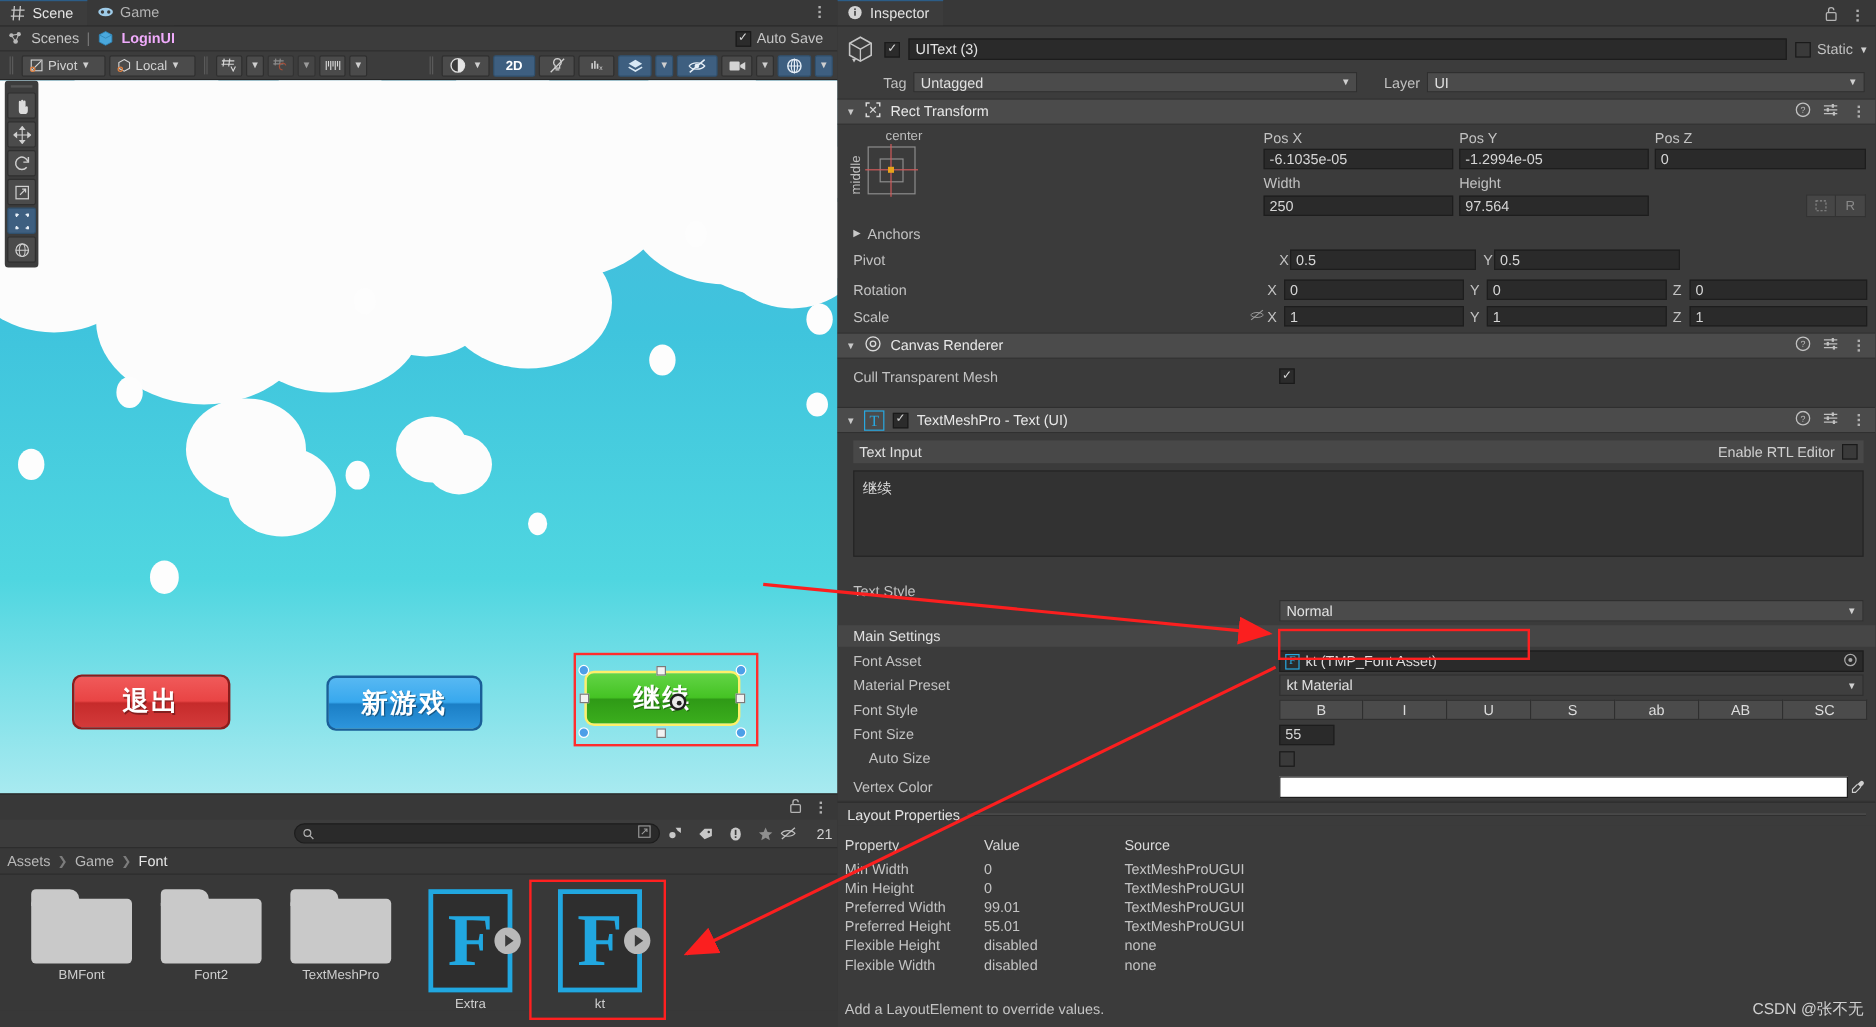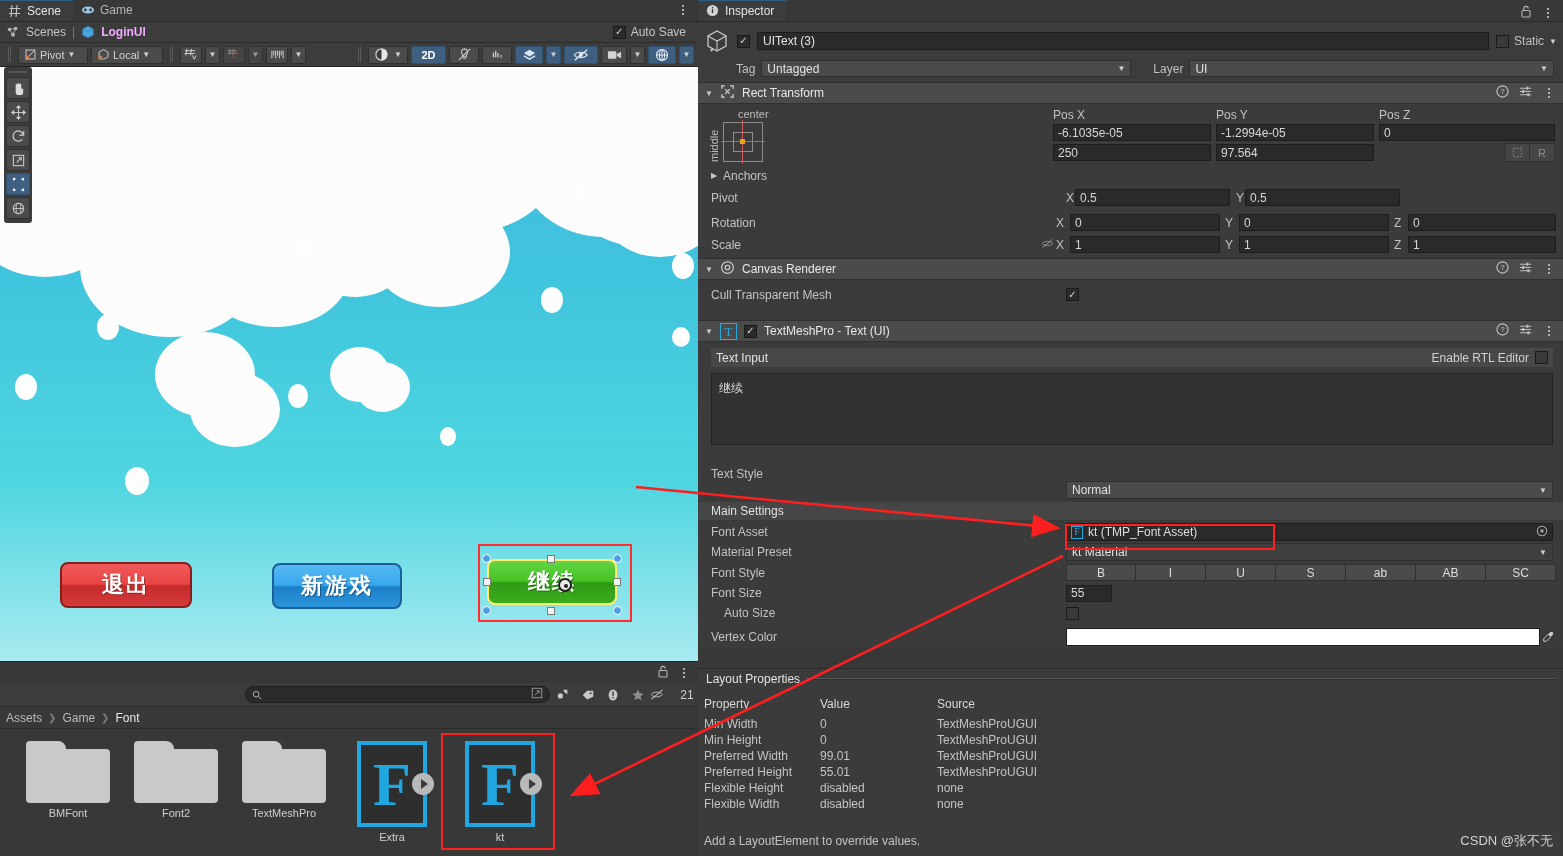--- a/index.html
+++ b/index.html
@@ -718,20 +718,28 @@
           </div>
           <div style="display:flex;gap:0;margin-top:2px;">
             <div class="numf" style="width:158px;">
                 <span>-6.1035e-05</span>
               </div>
             <div class="numf" style="width:158px;margin-left:5px;">
                 <span>-1.2994e-05</span>
               </div>
             <div class="numf" style="flex:1;margin-left:5px;">
                 <span>0</span>
+              </div>
+          </div>
+          <div style="display:flex;margin-top:5px;">
+            <div style="width:163px;">
+                <div class="hdrlbl">Width</div>
+              </div>
+            <div style="width:163px;">
+                <div class="hdrlbl">Height</div>
               </div>
           </div>
           <div style="display:flex;margin-top:2px;align-items:center;">
             <div class="numf" style="width:158px;">
                 <span>250</span>
               </div>
             <div class="numf" style="width:158px;margin-left:5px;">
                 <span>97.564</span>
               </div>
             <div style="margin-left:auto;display:flex;">

